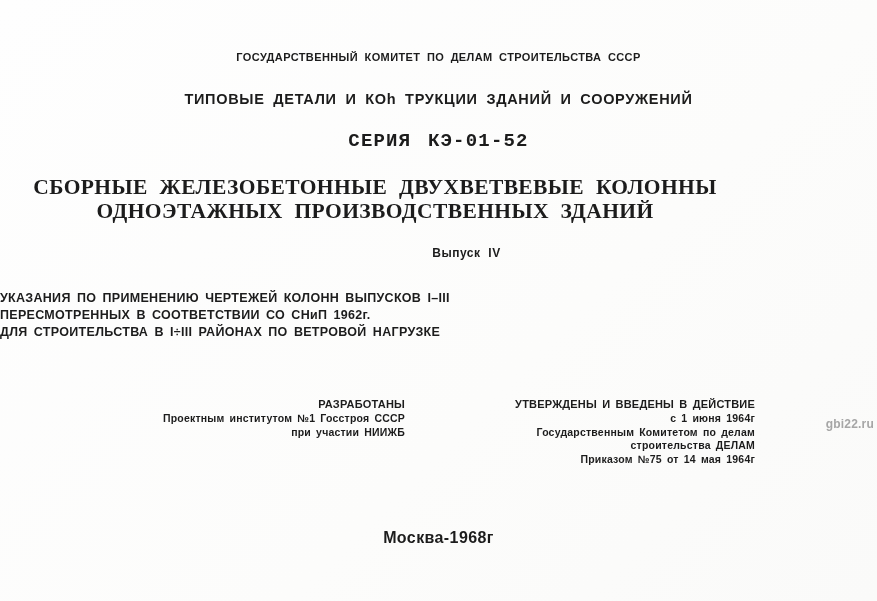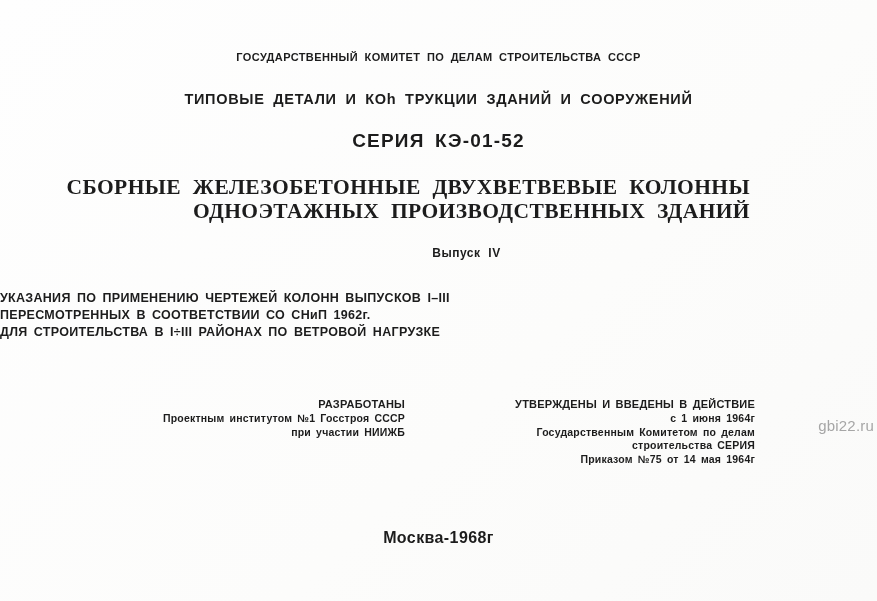--- a/index.html
+++ b/index.html
@@ -35,28 +35,28 @@
     top: 91px;
     font-size: 14.5px;
     letter-spacing: 0.7px;
     word-spacing: 4px;
   }
   .series-code {
     top: 130px;
     font-size: 19px;
     letter-spacing: 1.2px;
     word-spacing: 4px;
-    font-family: Liberation Sans, sans-serif;
+    font-family: Liberation Mono, monospace;
   }
   .main-title {
     position: absolute;
     top: 175px;
     left: 0;
     width: 750px;
-    text-align: right;
+    text-align: center;
     font-family: "Liberation Serif", serif;
     font-weight: bold;
     font-size: 21.5px;
     line-height: 24px;
     letter-spacing: 0.4px;
     word-spacing: 6px;
   }
   .issue {
     top: 246px;
     font-size: 12px;
@@ -106,23 +106,23 @@
   }
   .footer-city {
     top: 529px;
     font-size: 16px;
     letter-spacing: 0.4px;
   }
   .watermark {
     position: absolute;
     top: 417px;
     right: 3px;
-    font-size: 15px;
+    font-size: 12px;
     color: #a6a6a6;
-    font-weight: normal;
+    font-weight: bold;
     letter-spacing: 0.2px;
   }
 </style>
 </head>
 <body>
 
 <div class="page">
 
   <div class="cline committee">ГОСУДАРСТВЕННЫЙ КОМИТЕТ ПО ДЕЛАМ СТРОИТЕЛЬСТВА СССР</div>
 
@@ -146,21 +146,21 @@
   <div class="col-block developed">
     <div class="col-heading">РАЗРАБОТАНЫ</div>
     <div>Проектным институтом №1 Госстроя СССР</div>
     <div>при участии НИИЖБ</div>
   </div>
 
   <div class="col-block approved">
     <div class="col-heading">УТВЕРЖДЕНЫ И ВВЕДЕНЫ В ДЕЙСТВИЕ</div>
     <div>с 1 июня 1964г</div>
     <div>Государственным Комитетом по делам</div>
-    <div>строительства СЕРИЯ</div>
+    <div>строительства ДЕЛАМ</div>
     <div>Приказом №75 от 14 мая 1964г</div>
   </div>
 
 
   <div class="cline footer-city">Москва-1968г</div>
 
   <div class="watermark">gbi22.ru</div>
 
 </div>
 

